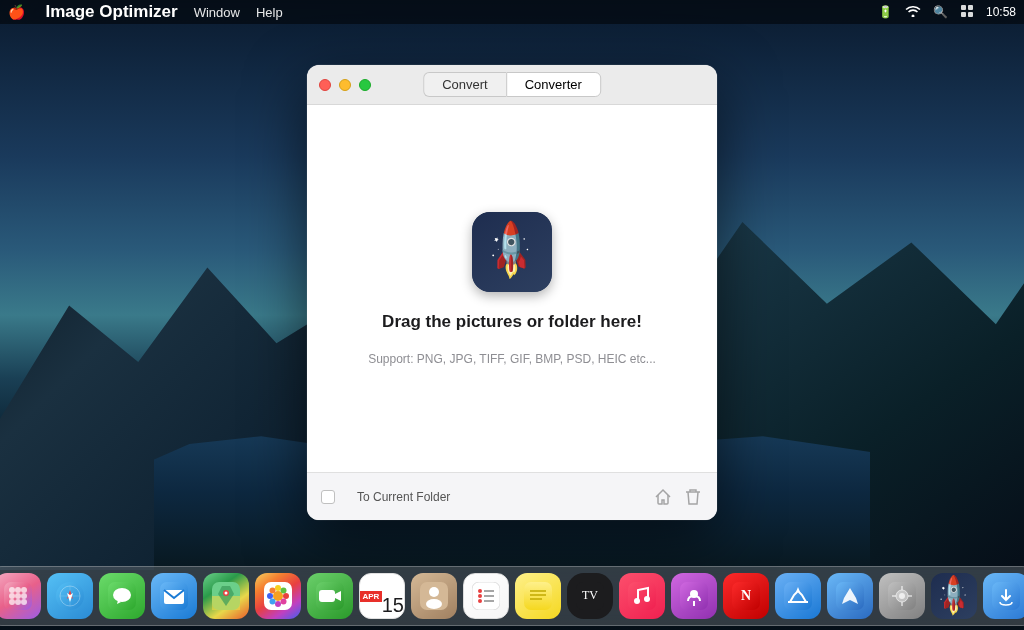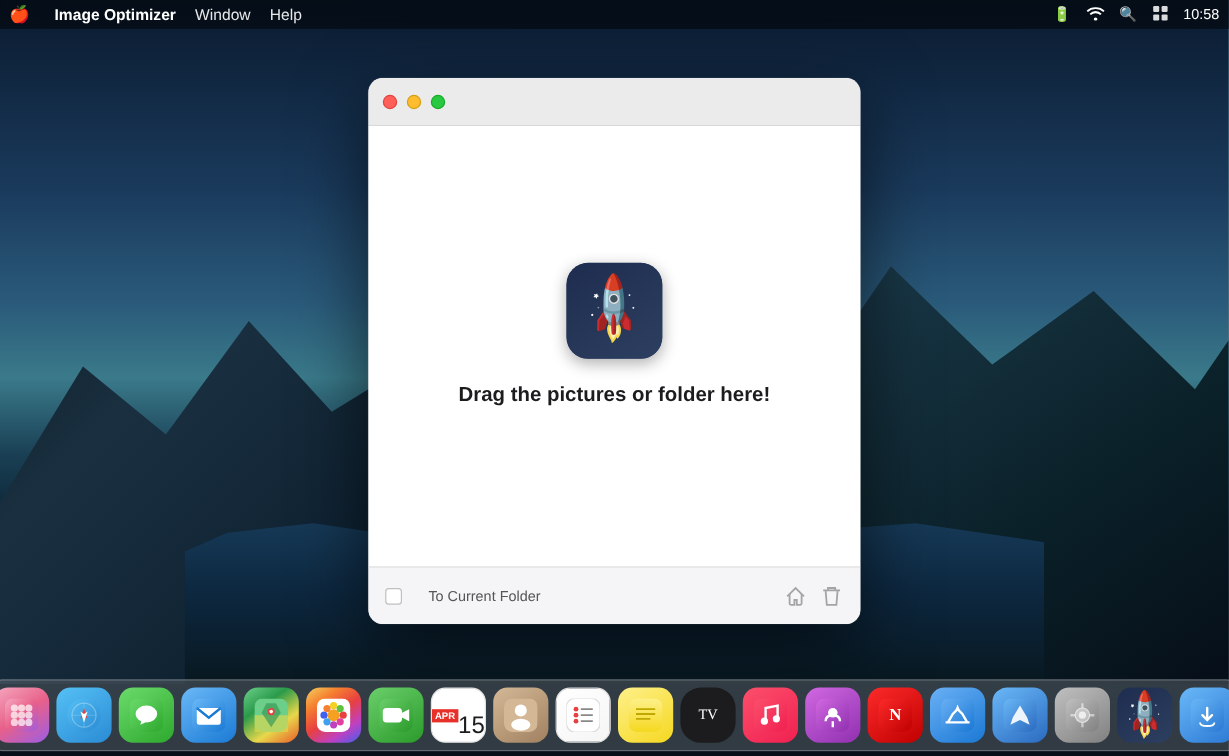--- a/index.html
+++ b/index.html
@@ -93,21 +93,21 @@
       gap: 16px;
     }
 
     .apple-logo {
       font-size: 14px;
       margin-right: 4px;
     }
 
     .menu-bar-app-name {
       font-weight: 600;
-      font-size: 13px;
+      font-size: 17px;
     }
 
     .menu-bar-item {
       font-size: 13px;
       font-weight: 400;
       opacity: 0.9;
     }
 
     .menu-bar-right {
       margin-left: auto;
@@ -438,29 +438,34 @@
 </div>
 
 <div class="app-window">
 
   <div class="title-bar">
     <div class="window-controls">
       <button class="window-btn window-btn-close"></button>
       <button class="window-btn window-btn-minimize"></button>
       <button class="window-btn window-btn-maximize"></button>
     </div>
+    <div class="tab-bar">
+      <button class="tab-btn">Convert</button>
+      <button class="tab-btn active">Converter</button>
+    </div>
   </div>
 
   <div class="content-area">
     <div class="app-icon-container">
       <div class="app-icon">
         <span class="rocket-emoji">🚀</span>
       </div>
     </div>
     <div class="drag-title">Drag the pictures or folder here!</div>
+    <div class="drag-subtitle">Support: PNG, JPG, TIFF, GIF, BMP, PSD, HEIC etc...</div>
   </div>
 
   <div class="bottom-bar">
     <label class="checkbox-container">
       <div class="checkbox"></div>
       <span class="checkbox-label">To Current Folder</span>
     </label>
     <div class="bottom-icons">
       <div class="bottom-icon">
         <svg width="18" height="18" viewBox="0 0 18 18" fill="none" stroke="#555" stroke-width="1.5">

